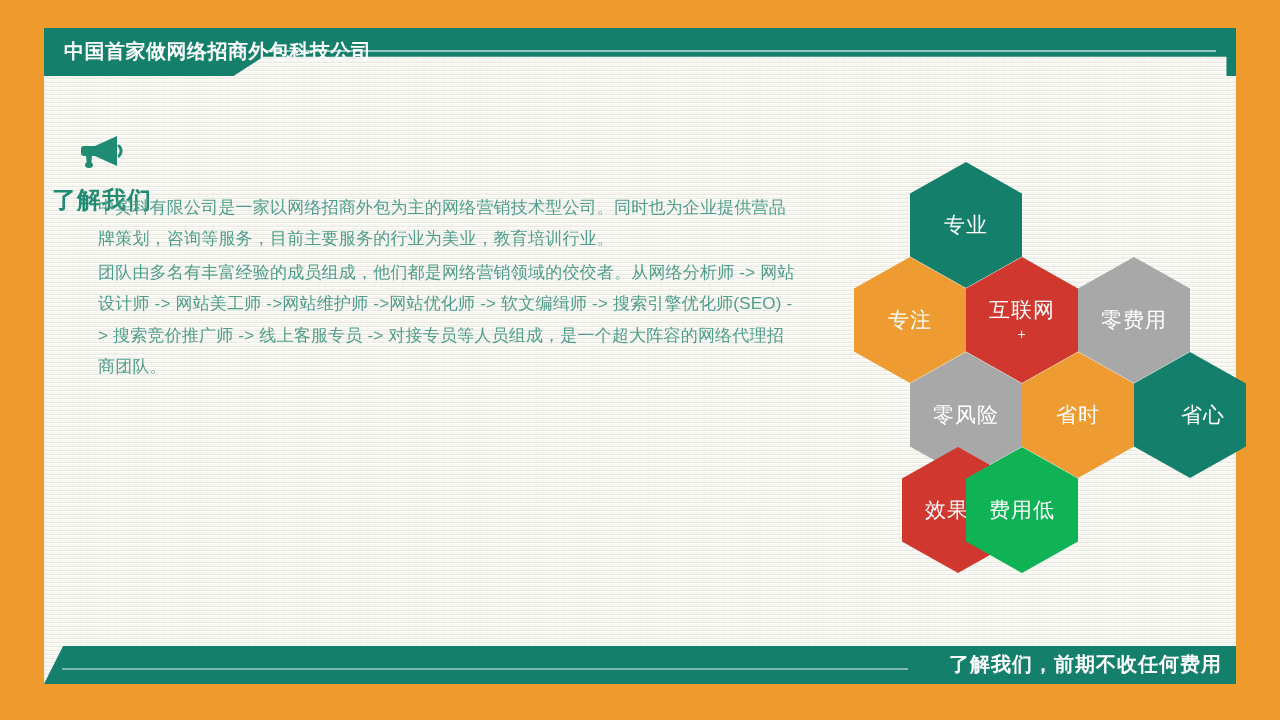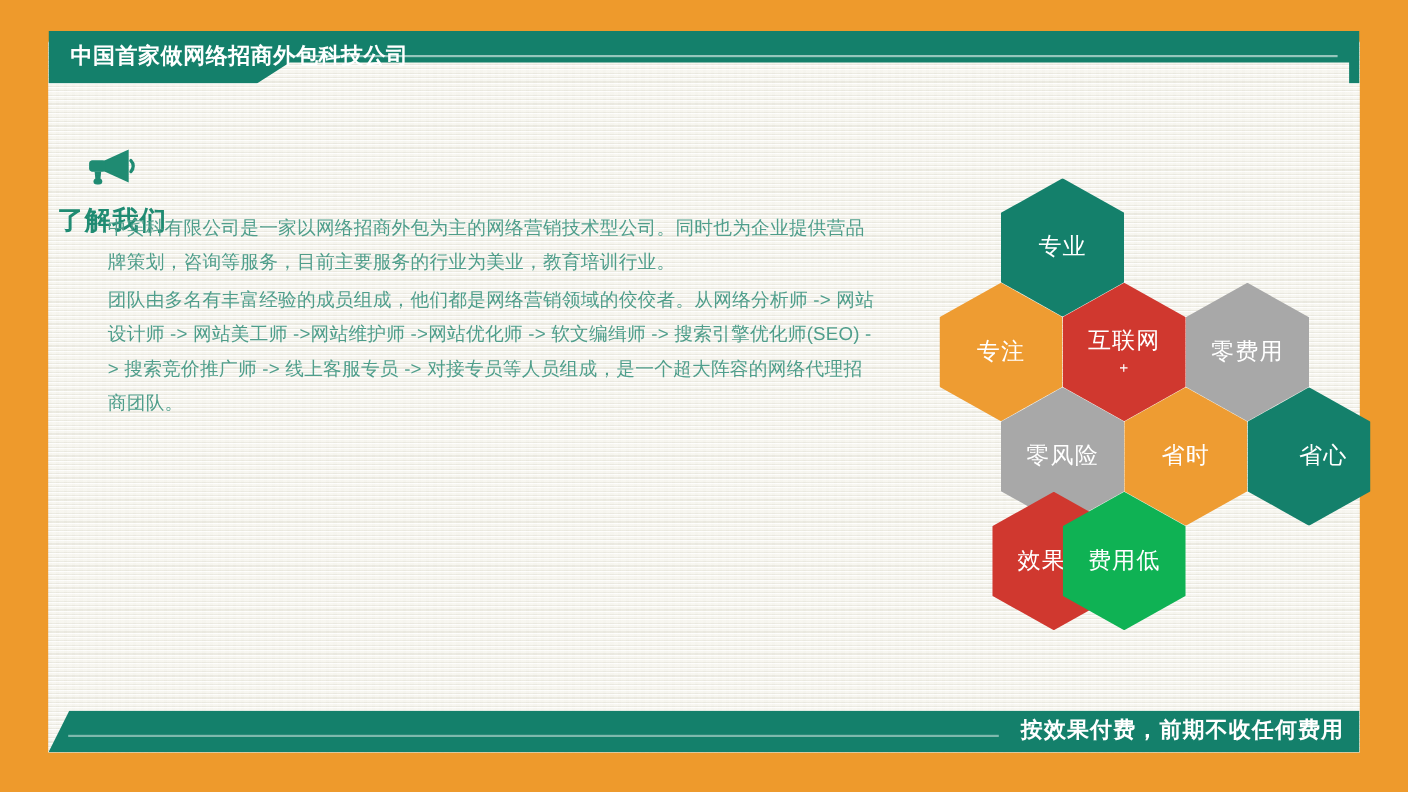--- a/index.html
+++ b/index.html
@@ -216,13 +216,13 @@
     <div class="hex" style="left: 16px; top: 285px; background: rgb(208, 56, 47); margin-left: 48px;">
       <span>效果好</span>
     </div>
     <div class="hex" style="left: 128px; top: 285px; background: rgb(15, 178, 84);">
       <span>费用低</span>
     </div>
   </div>
 
 <div id="footer-shape"></div>
 <div id="footer-rule"></div>
-<div id="footer-text">按效果付费，前期不收任何费用</div>
+<div id="footer-text">了解我们，前期不收任何费用</div>
 
 </body></html>

